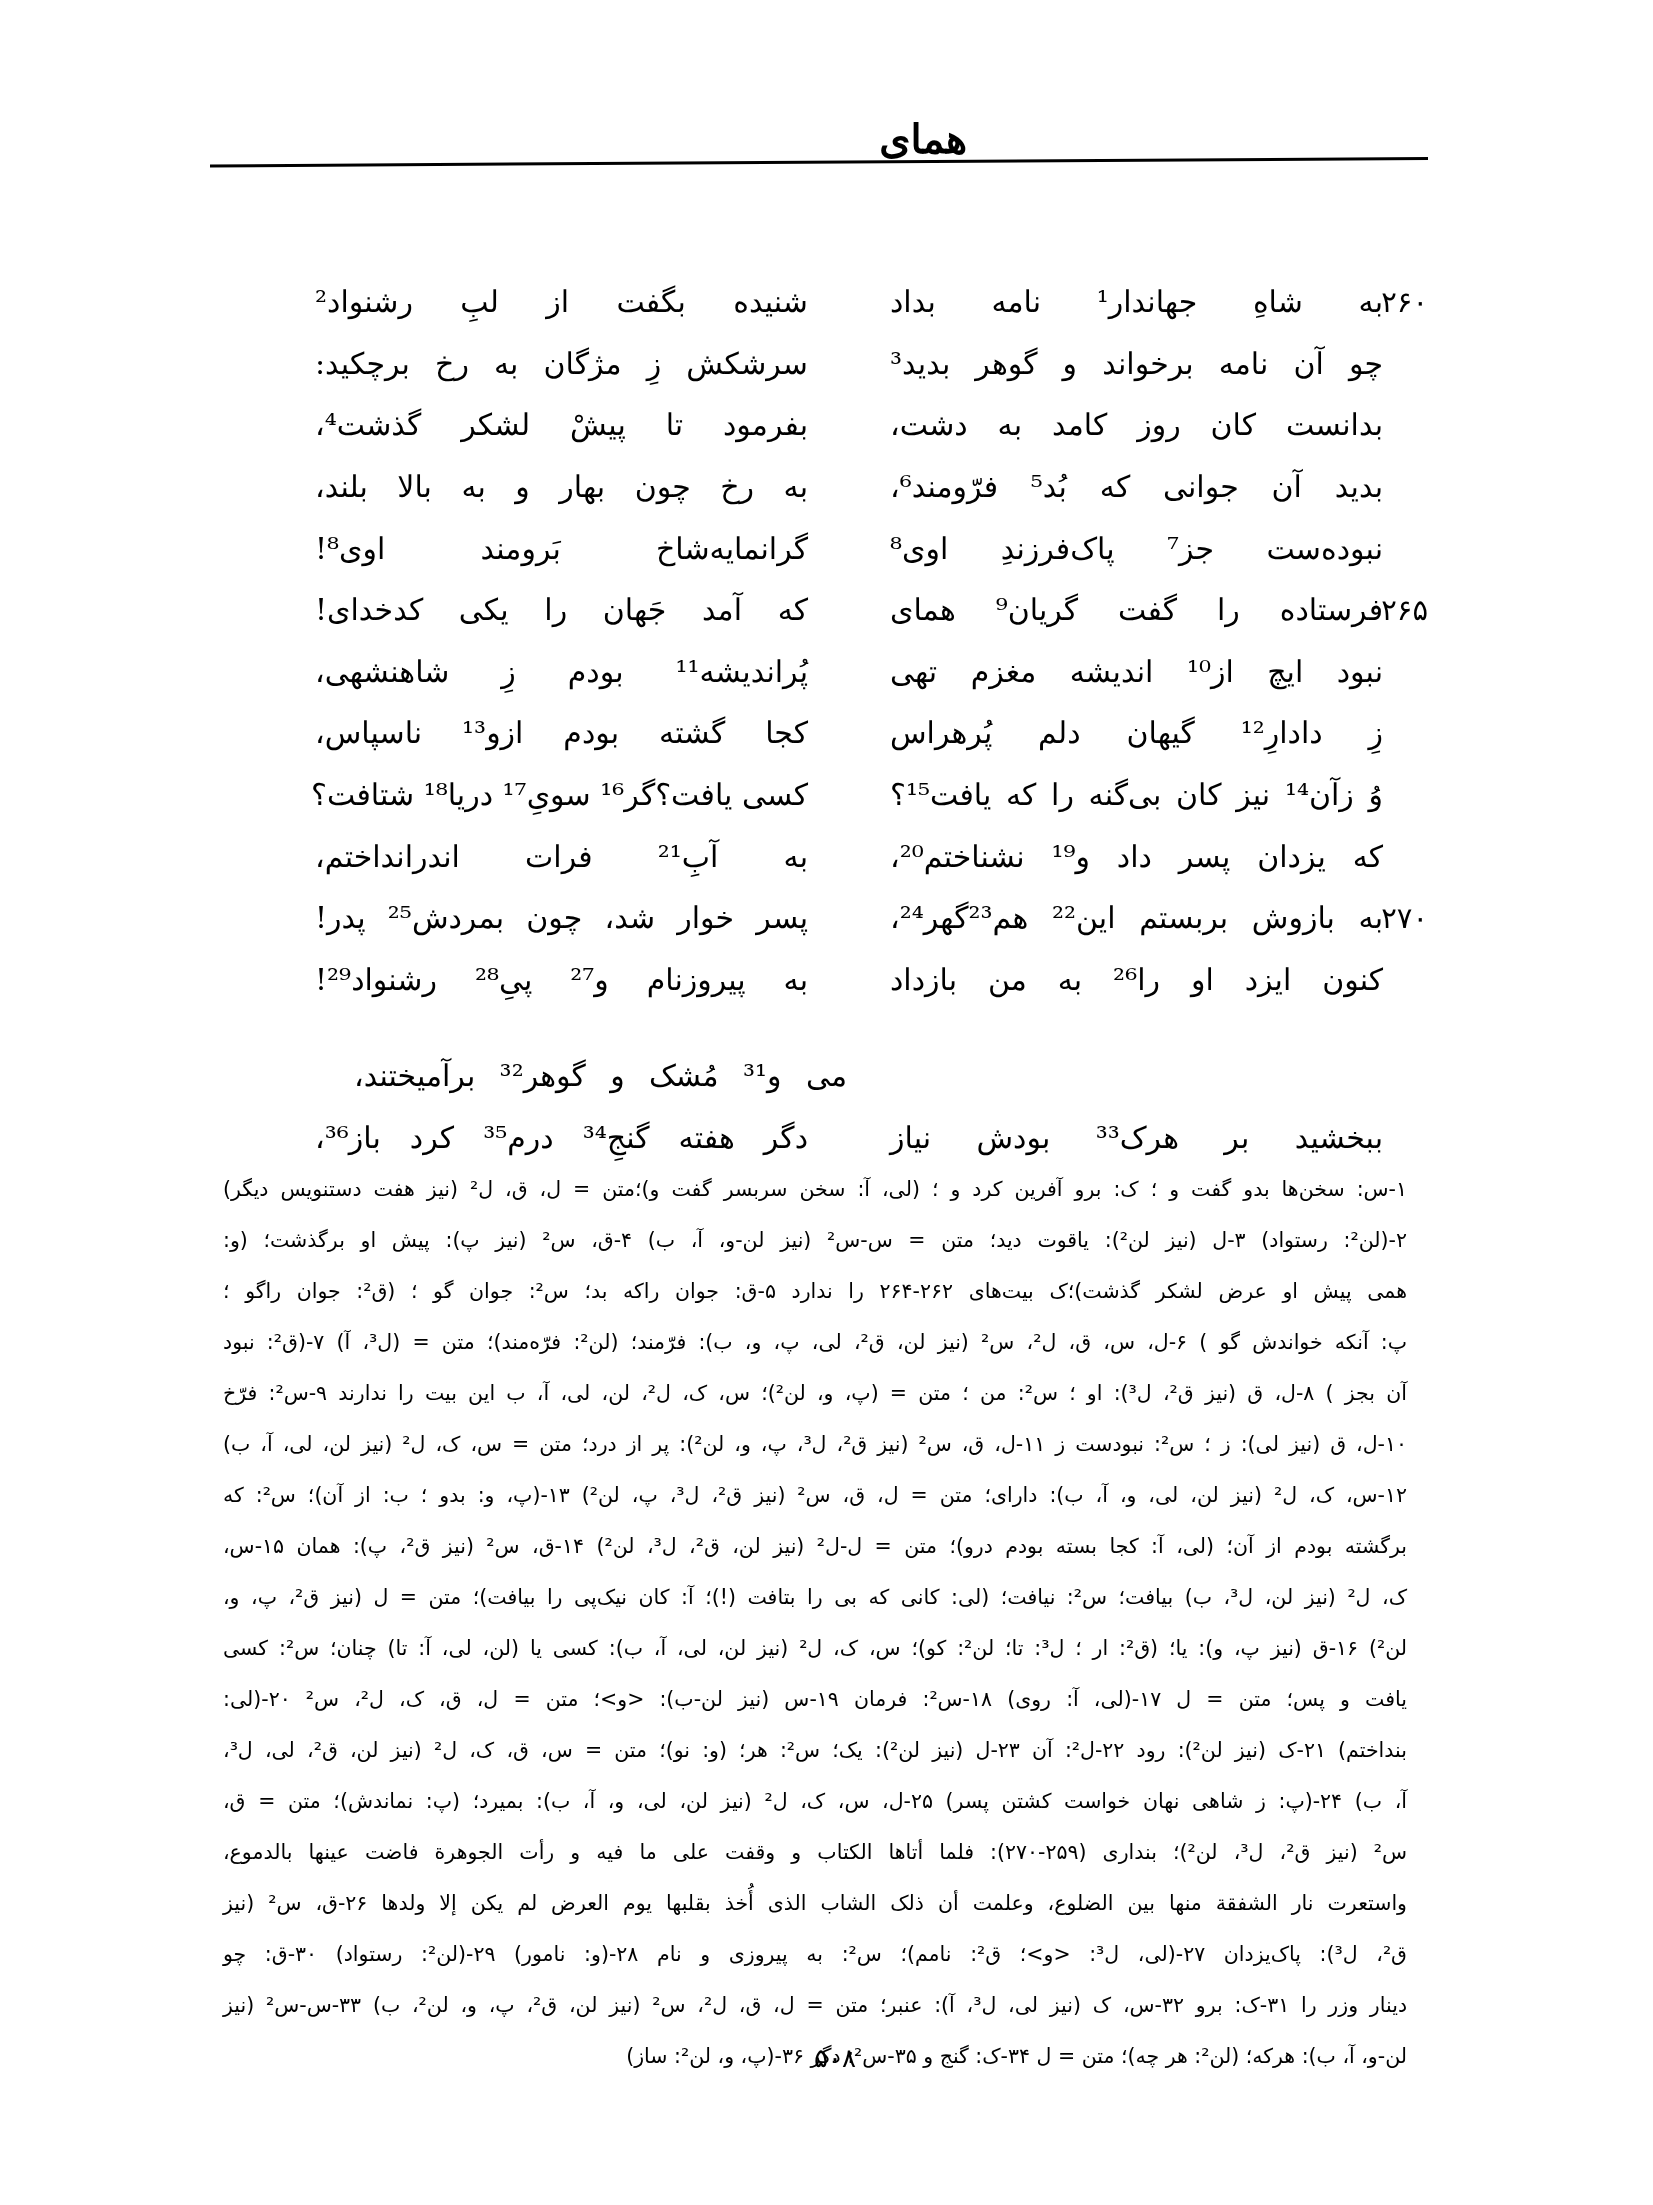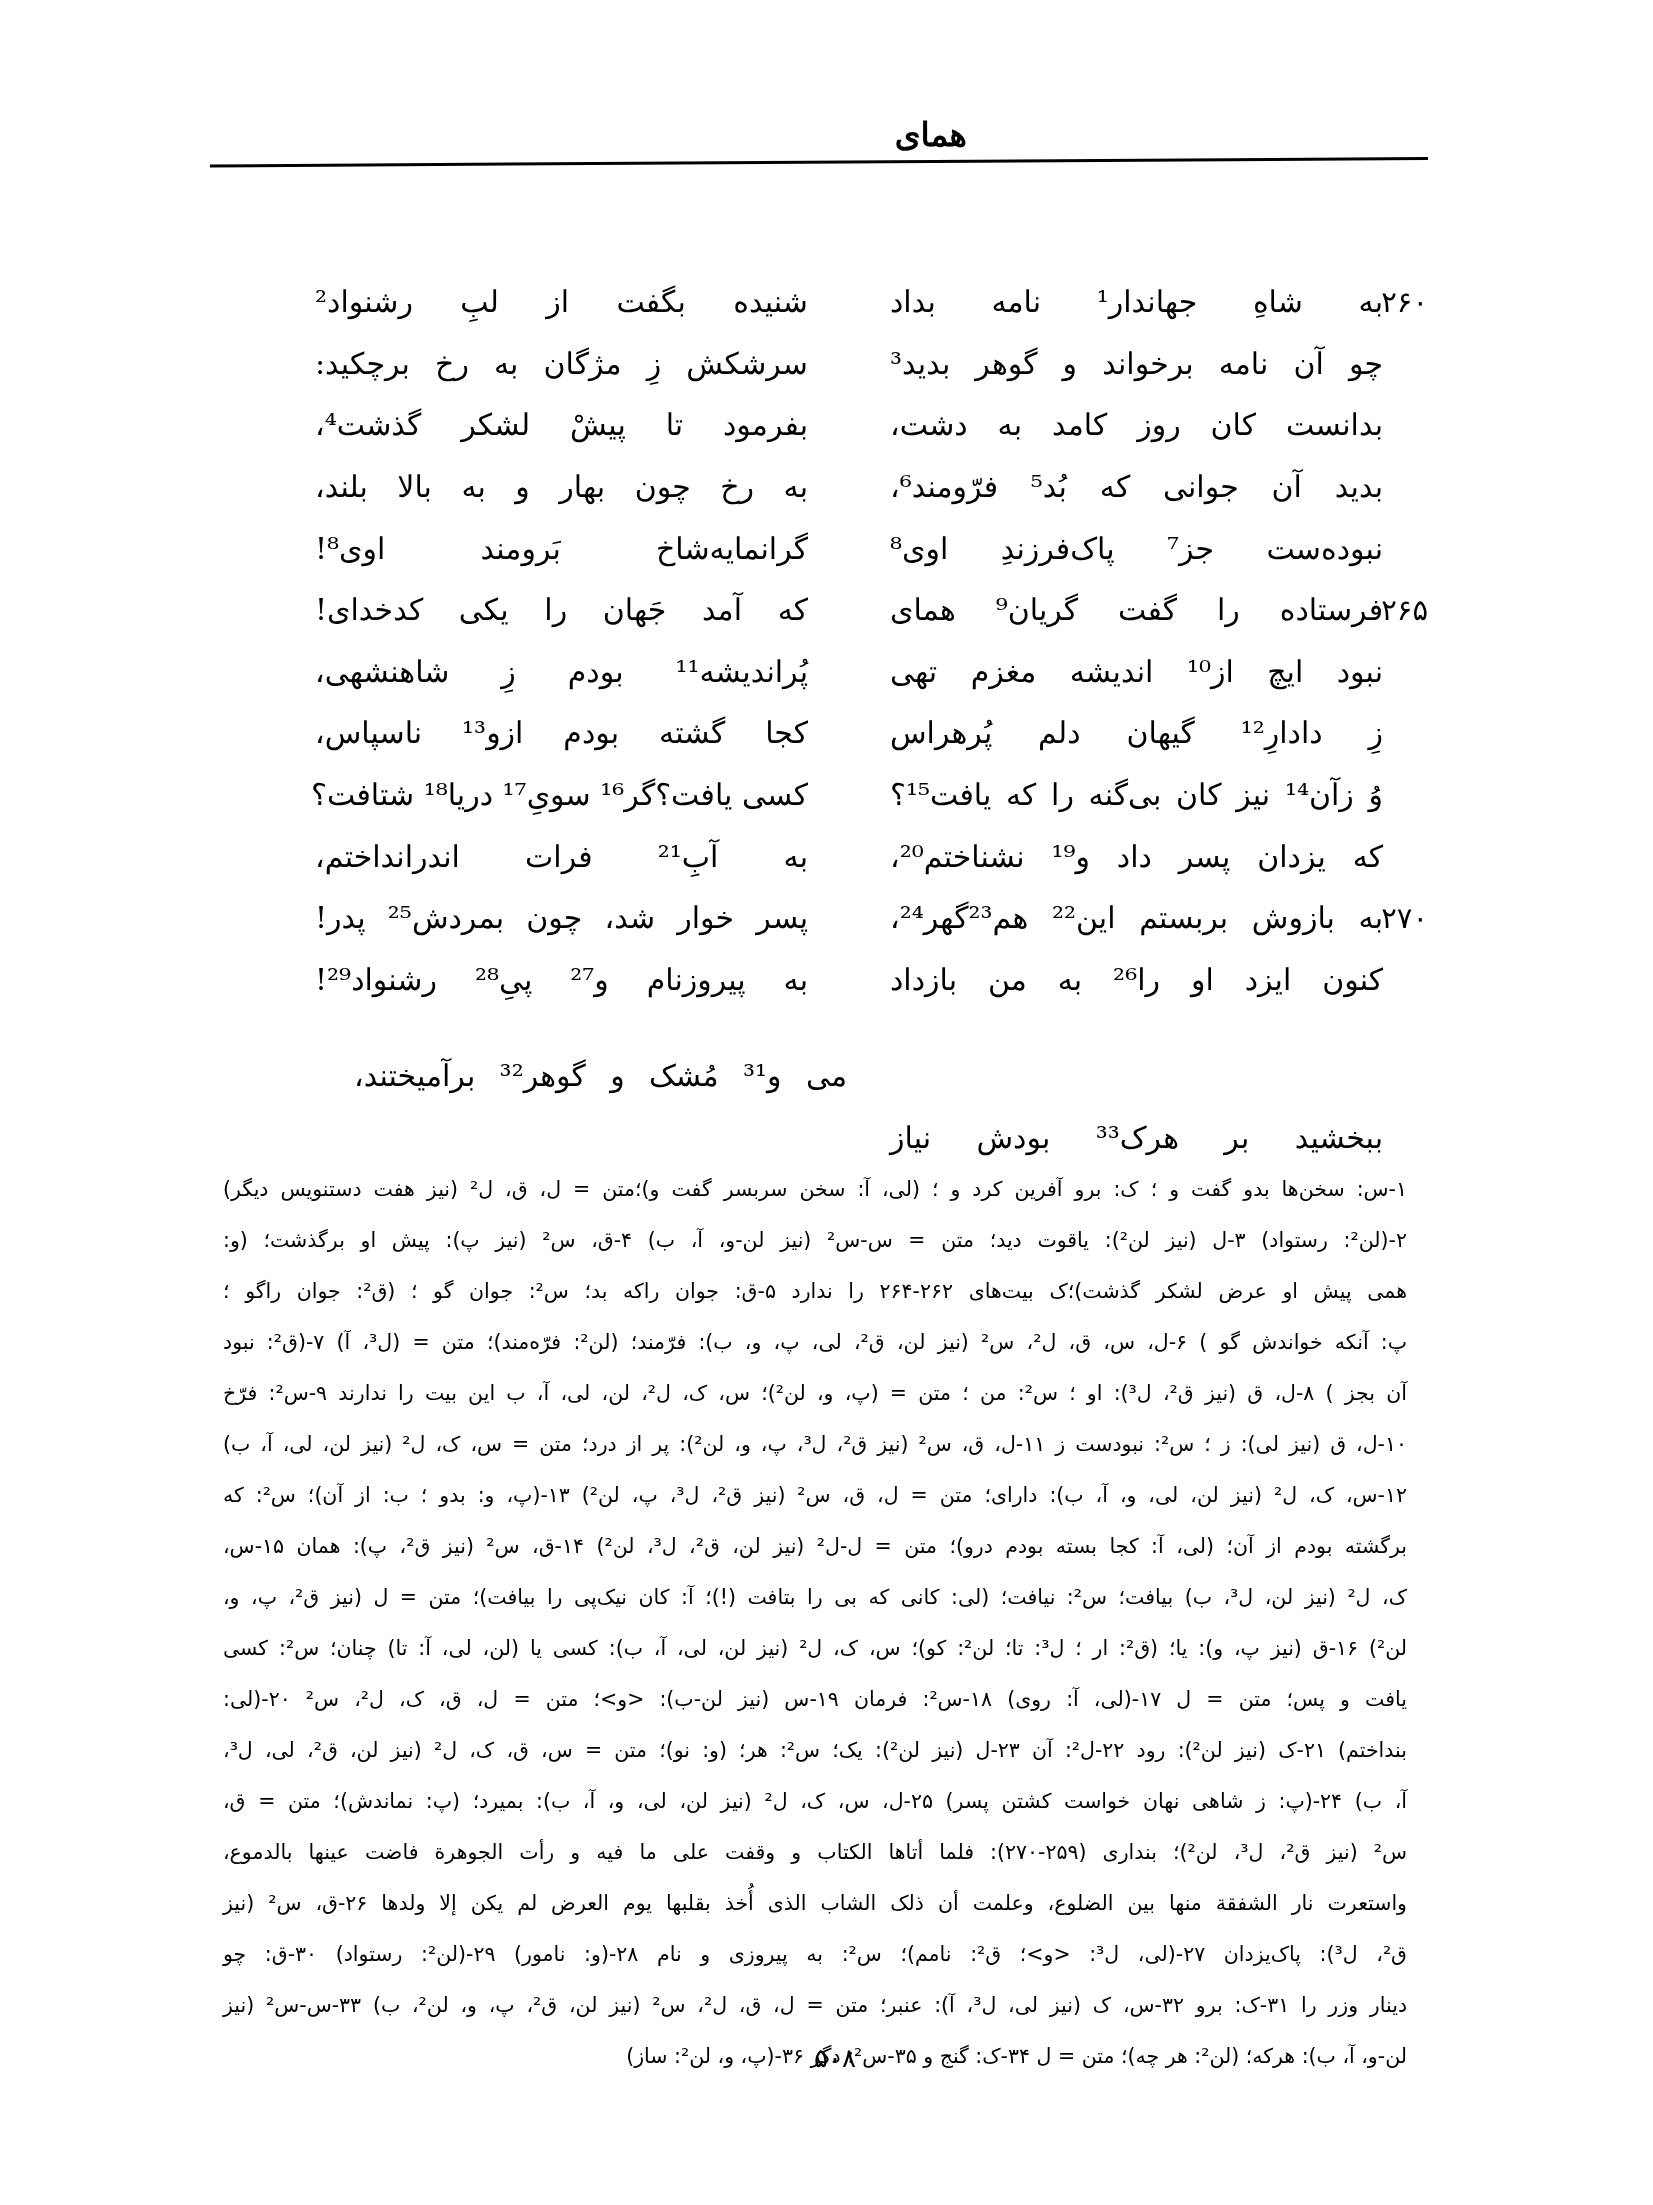--- a/index.html
+++ b/index.html
@@ -2,21 +2,21 @@
 <html lang="fa" dir="rtl" style="font-size:11px"><head>
   <meta charset="utf-8">
   <style>
     html, body { margin: 0; padding: 0; background: #ffffff; }
     body {
       width: 1653px; height: 2205px; position: relative; overflow: hidden;
       font-family: "DejaVu Sans", sans-serif; color: #000;
     }
     .header-title {
       position: absolute; top: 115px; right: 686px;
-      font-size: 33px; font-weight: bold; letter-spacing: 2.7px;
+      font-size: 40px; font-weight: bold; letter-spacing: 2.7px;
       font-family: "DejaVu Serif", serif;
     }
     .header-rule {
       position: absolute; top: 157px; left: 210px; width: 1218px; height: 3.4px;
       background: #000; transform: rotate(-0.35deg); transform-origin: right center;
     }
     .poem {
       position: absolute; top: 271px; left: 0; width: 1653px;
       font-family: "DejaVu Serif", serif; font-size: 30px;
     }
@@ -109,20 +109,21 @@
       <span class="hemistich hemi-right" style="right: 270px; width: 493px;">کنون ایزد او را²⁶ به من بازداد</span>
       <span class="hemistich hemi-left" style="right: 845px; width: 493px;">به پیروزنام و²⁷ پیِ²⁸ رشنواد²⁹!</span>
     </div>
     <div class="couplet" style="top: 774px;">
       <span class="vnum" style="right: 225px; left: auto; text-align: right;"></span>
       <span class="hemistich hemi-left" style="right: 806px; width: 493px; margin-left: 26px;">می و³¹ مُشک و گوهر³² برآمیختند،</span>
     </div>
     <div class="couplet" style="top: 836px;">
       <span class="vnum" style="right: 225px; left: auto; text-align: right;"></span>
       <span class="hemistich hemi-right" style="right: 270px; width: 493px;">ببخشید بر هرک³³ بودش نیاز</span>
+      <span class="hemistich hemi-left" style="right: 845px; width: 493px;">دگر هفته گنجِ³⁴ درم³⁵ کرد باز³⁶،</span>
     </div>
   </div>
 
 <div class="footnotes" id="footnotes">
     <p style="text-align-last: justify;">۱-س: سخن‌ها بدو گفت و ؛ ک: برو آفرین کرد و ؛ (لی، آ: سخن سربسر گفت و)؛متن = ل، ق، ل² (نیز هفت دستنویس دیگر)</p>
     <p style="text-align-last: justify;">۲-(لن²: رستواد) ۳-ل (نیز لن²): یاقوت دید؛ متن = س-س² (نیز لن-و، آ، ب) ۴-ق، س² (نیز پ): پیش او برگذشت؛ (و:</p>
     <p style="text-align-last: justify;">همی پیش او عرض لشکر گذشت)؛ک بیت‌های ۲۶۲-۲۶۴ را ندارد ۵-ق: جوان راکه بد؛ س²: جوان گو ؛ (ق²: جوان راگو ؛</p>
     <p style="text-align-last: justify;">پ: آنکه خواندش گو ) ۶-ل، س، ق، ل²، س² (نیز لن، ق²، لی، پ، و، ب): فرّمند؛ (لن²: فرّه‌مند)؛ متن = (ل³، آ) ۷-(ق²: نبود</p>
     <p style="text-align-last: justify;">آن بجز ) ۸-ل، ق (نیز ق²، ل³): او ؛ س²: من ؛ متن = (پ، و، لن²)؛ س، ک، ل²، لن، لی، آ، ب این بیت را ندارند ۹-س²: فرّخ</p>
     <p style="text-align-last: justify;">۱۰-ل، ق (نیز لی): ز ؛ س²: نبودست ز ۱۱-ل، ق، س² (نیز ق²، ل³، پ، و، لن²): پر از درد؛ متن = س، ک، ل² (نیز لن، لی، آ، ب)</p>

